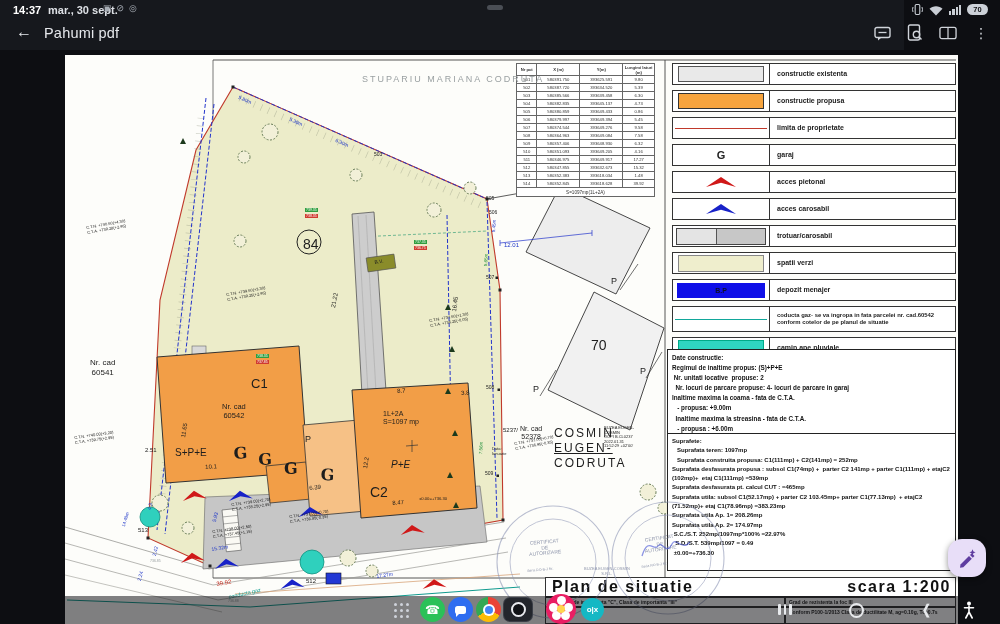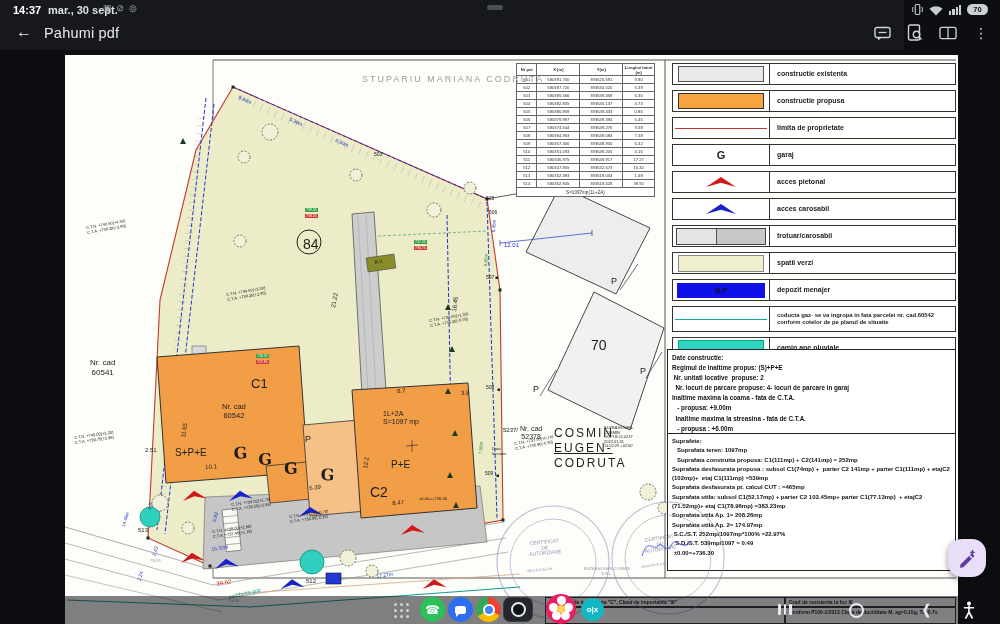--- a/index.html
+++ b/index.html
@@ -454,20 +454,24 @@
    Suprafata construita propusa: C1(111mp) + C2(141mp) = 252mp
 Suprafata desfasurata propusa : subsol C1(74mp) +  parter C2 141mp + parter C1(111mp) + etajC2 (102mp)+  etaj C1(111mp) =539mp
 Suprafata desfasurata pt. calcul CUT : =465mp
 Suprafata utila: subsol C1(52.17mp) + parter C2 103.45mp+ parter C1(77.13mp)  + etajC2 (71.52mp)+ etaj C1(78.96mp) =383.23mp
 Suprafata utila Ap. 1= 208.26mp
 Suprafata utila Ap. 2= 174.97mp
  S.C./S.T. 252mp/1097mp*100% =22.97%
   S.D./S.T. 539mp/1097 = 0.49
  ±0.00=+736.30</div>
 
+  <div class="titleband">
+    <span class="tb-title">Plan  de  situatie</span>
+    <span class="tb-scale">scara  1:200</span>
+  </div>
   <div class="botrows">
     <div>Categoria de importanta "C", Clasa de importanta "III"</div>
     <div>Grad de rezistenta la foc III</div>
     <div></div>
     <div>Conform P100-1/2013 Clasa de ductilitate M, ag=0.10g, Tc=0.7s</div>
   </div>
 
   <div class="labels">
       <span class="pl gy ls" style="left: 362px; top: 74px; font-size: 9px;">STUPARIU MARIANA CODRUTA</span>
       <span class="pl ctr" style="left: 90px; top: 358px; font-size: 8px;">Nr. cad
@@ -497,21 +501,21 @@
       <span class="pl ser" style="left: 233px; top: 444px; font-size: 16px; transform: rotate(-4deg);">G</span>
       <span class="pl ser" style="left: 258px; top: 450px; font-size: 16px; transform: rotate(-2deg);">G</span>
       <span class="pl ser" style="left: 284px; top: 459px; font-size: 16px;">G</span>
       <span class="pl ser" style="left: 321px; top: 465px; font-size: 16px; transform: rotate(2deg);">G</span>
       <span class="pl" style="left: 305px; top: 434px; font-size: 9px;">P</span>
       <span class="pl" style="left: 205px; top: 464px; font-size: 6px; transform: rotate(-4deg);">10.1</span>
       <span class="pl" style="left: 180px; top: 437px; font-size: 6px; transform: rotate(-80deg);">11.65</span>
       <span class="pl" style="left: 145px; top: 447px; font-size: 6px;">2.51</span>
       <span class="pl" style="left: 309px; top: 485px; font-size: 6px; transform: rotate(-6deg);">6.39</span>
       <span class="pl" style="left: 370px; top: 484px; font-size: 14px;">C2</span>
-      <span class="pl" style="left: 391px; top: 459px; font-size: 10px;">P+E</span>
+      <span class="pl" style="left: 391px; top: 459px; font-size: 10px; font-style: italic;">P+E</span>
       <span class="pl" style="left: 383px; top: 410px; font-size: 7px;">1L+2A
 S=1097 mp</span>
       <span class="pl" style="left: 419px; top: 496px; font-size: 4.2px;">±0.00=+736.30</span>
       <span class="pl" style="left: 397px; top: 388px; font-size: 6px; transform: rotate(-3deg);">8.7</span>
       <span class="pl" style="left: 392px; top: 500px; font-size: 6px; transform: rotate(-5deg);">8.47</span>
       <span class="pl" style="left: 461px; top: 390px; font-size: 6px; transform: rotate(-3deg);">3.8</span>
       <span class="pl" style="left: 362px; top: 468px; font-size: 6px; transform: rotate(-80deg);">12.2</span>
       <span class="pl" style="left: 486px; top: 384px; font-size: 5px;">508</span>
       <span class="pl" style="left: 485px; top: 470px; font-size: 5px;">509</span>
       <span class="pl g" style="left: 478px; top: 454px; font-size: 4.5px; transform: rotate(-86deg);">7.56m</span>

